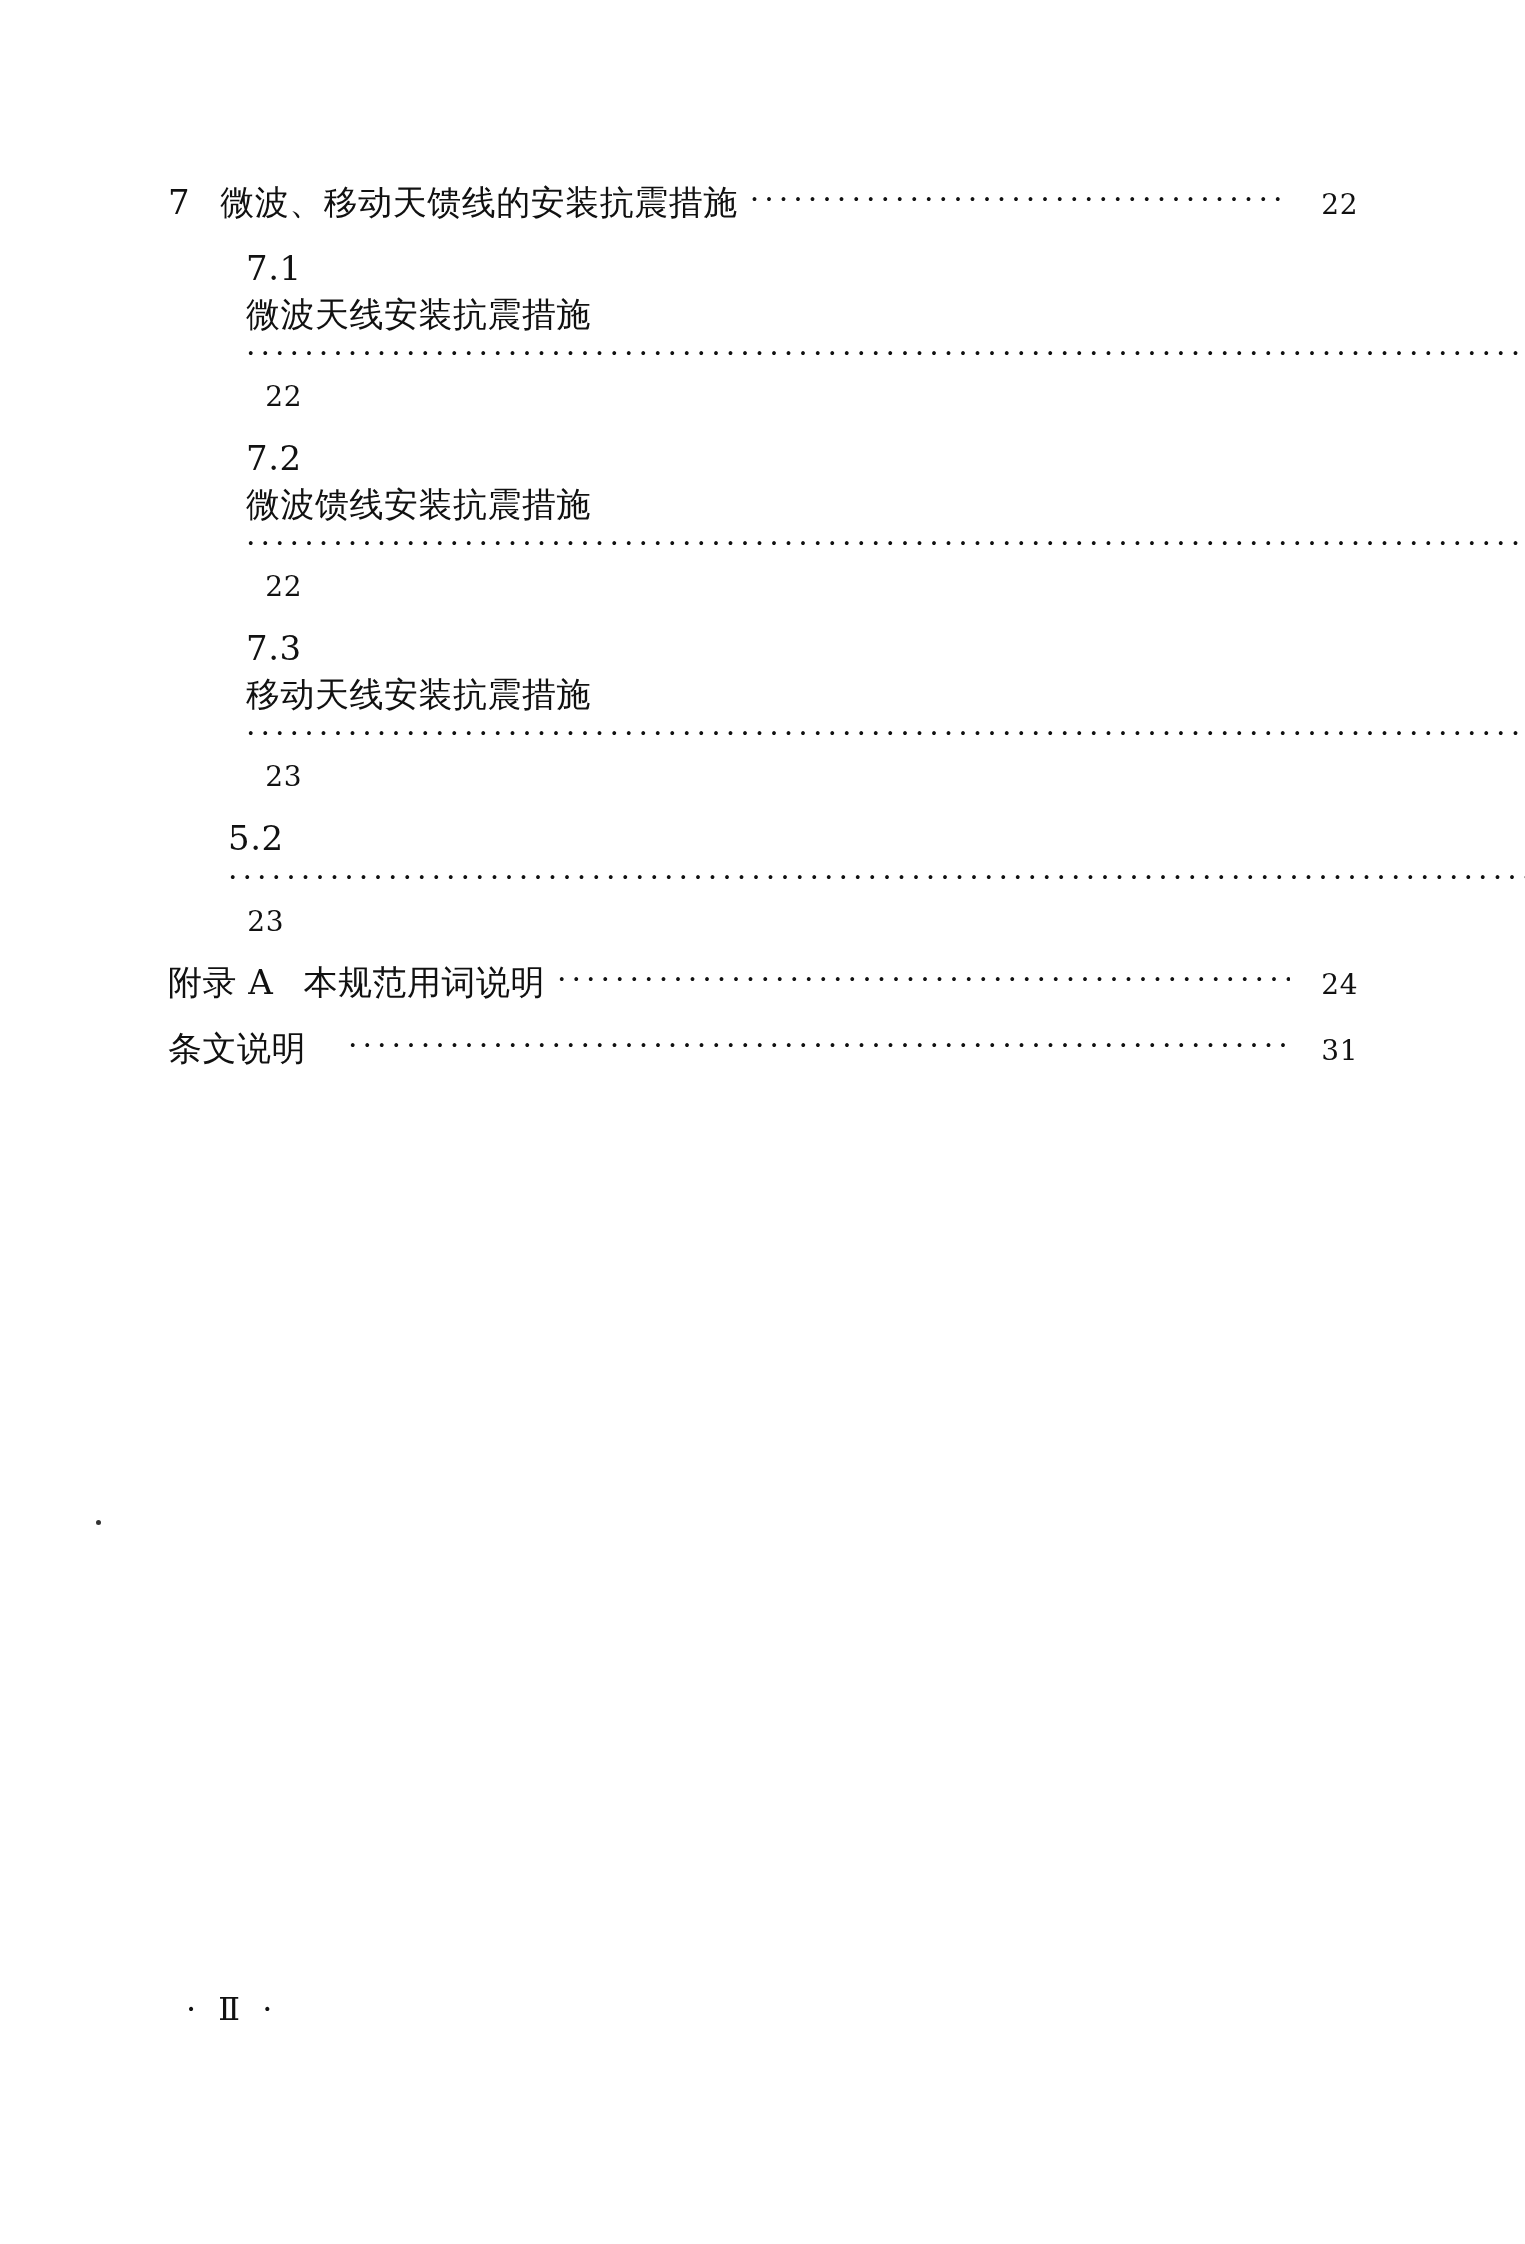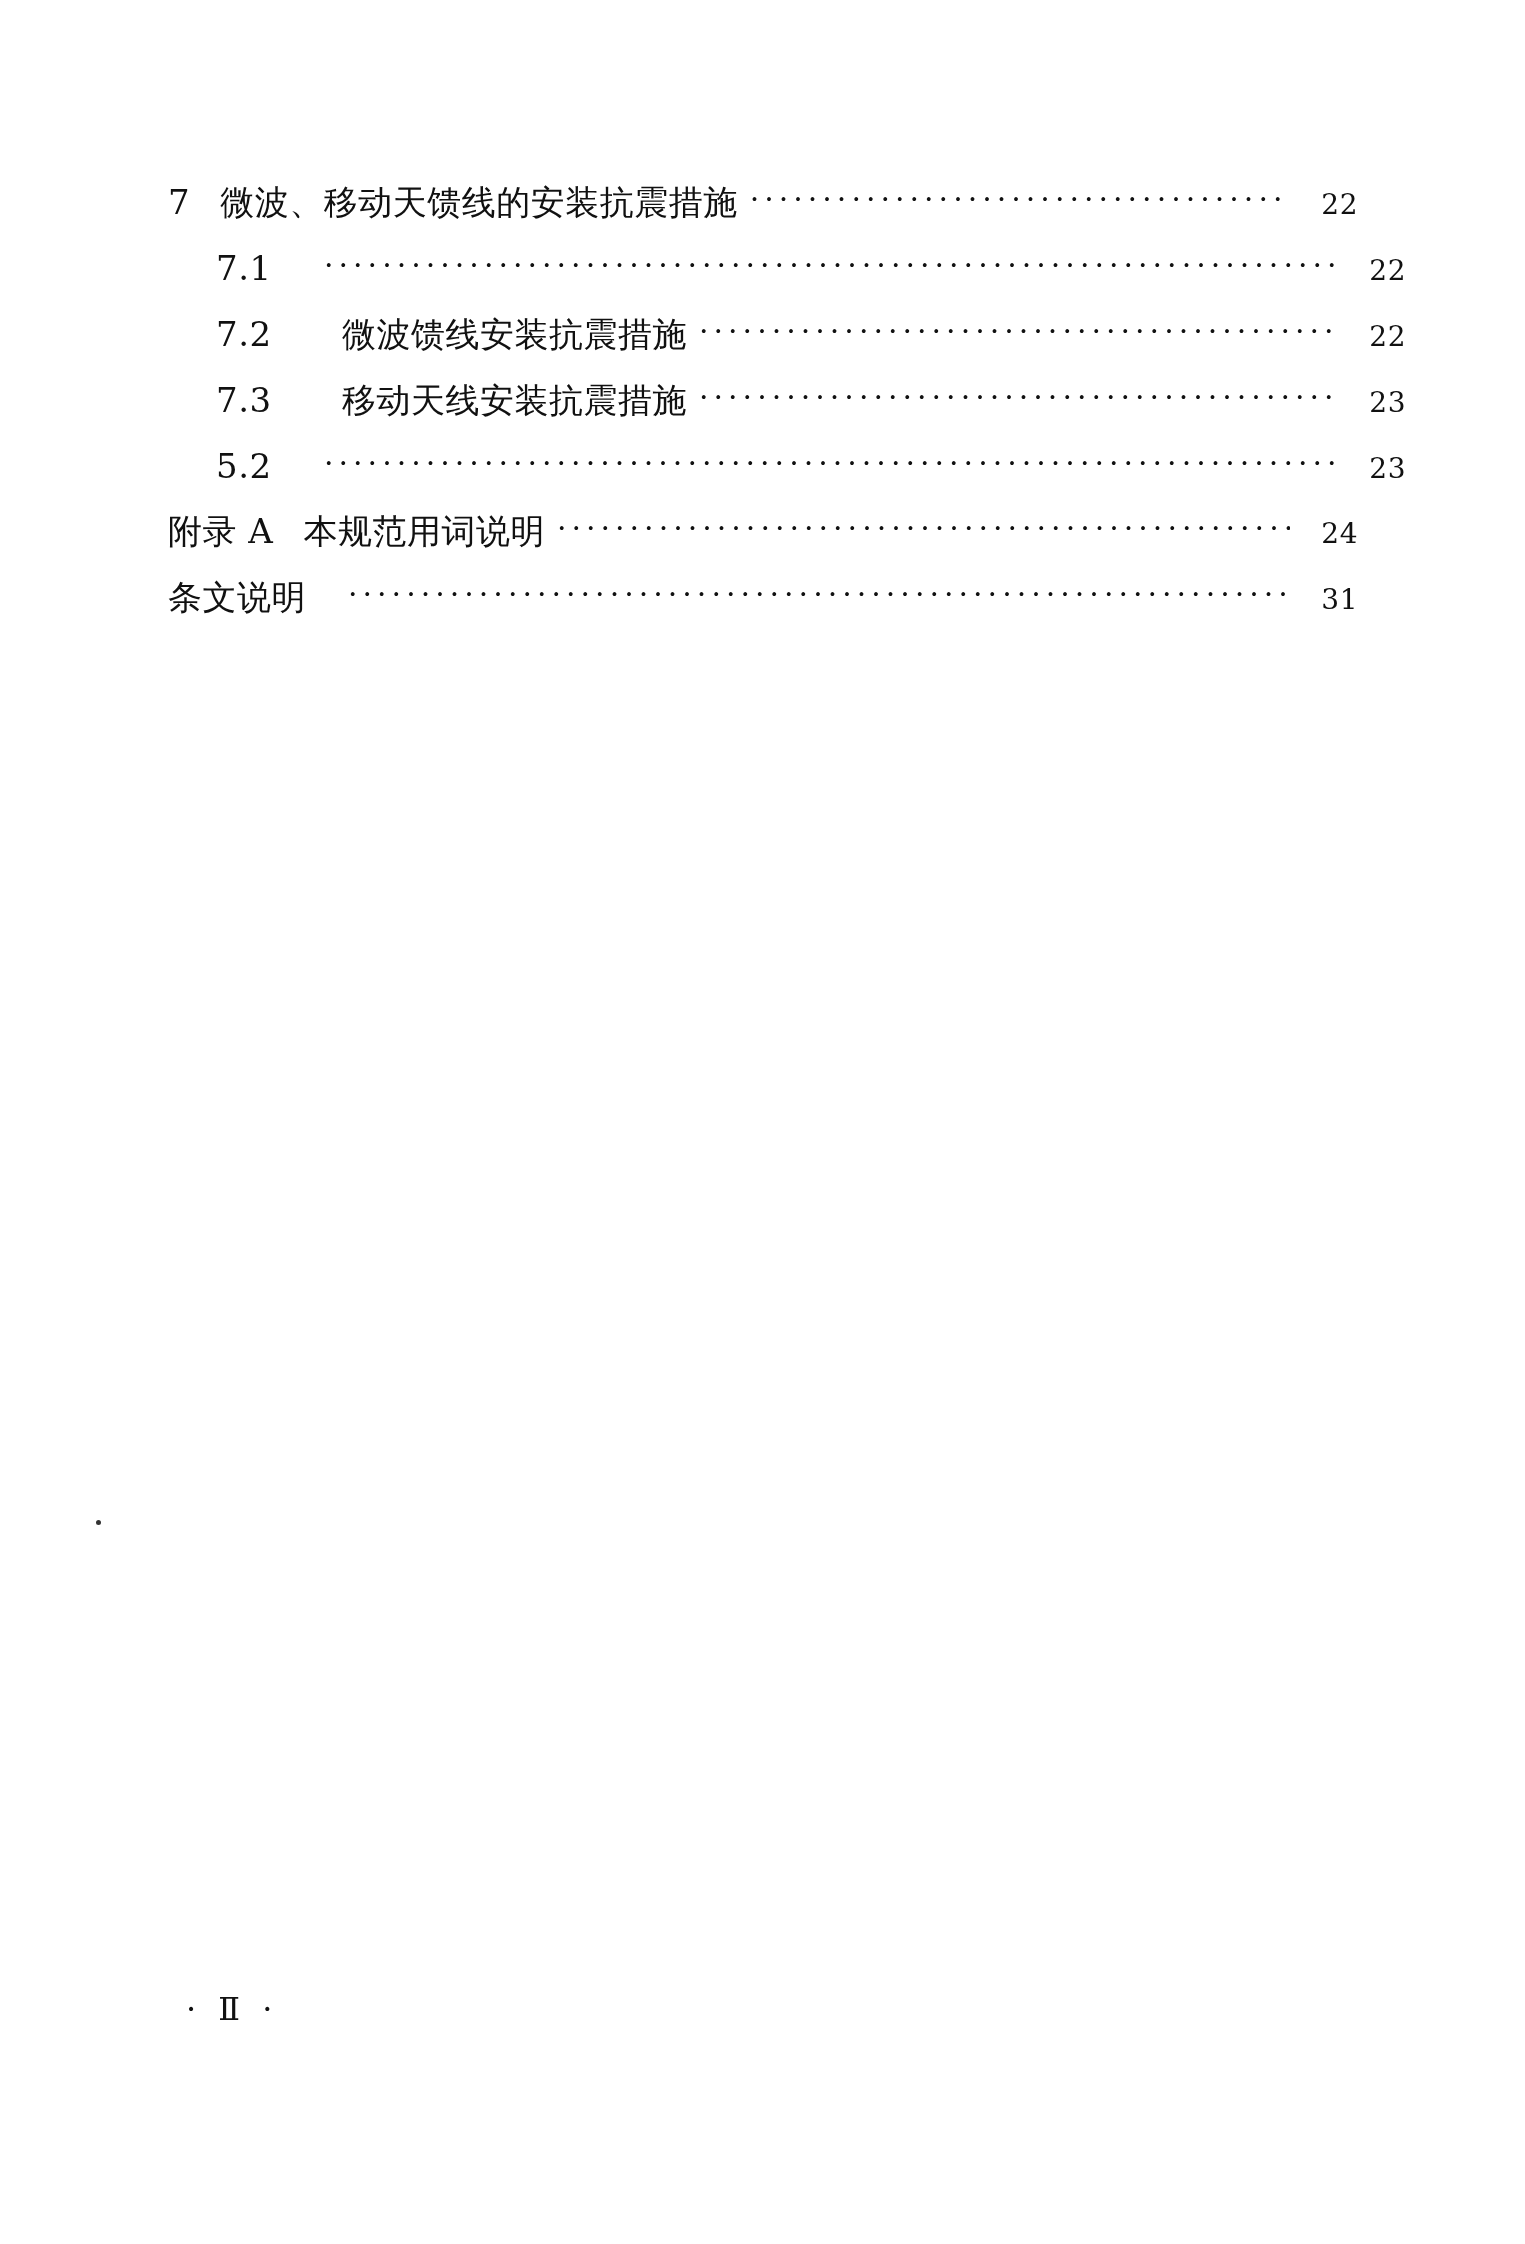--- a/index.html
+++ b/index.html
@@ -29,20 +29,21 @@
     margin-bottom: 20px;
     font-size: 34px;
     line-height: 1.35;
     letter-spacing: 0.5px;
   }
   .toc-row.level-1 {
     padding-left: 0;
   }
   .toc-row.level-2 {
     padding-left: 48px;
+    flex-direction: column;
   }
   .num {
     flex: 0 0 auto;
     white-space: nowrap;
     font-family: "DejaVu Serif", "Liberation Serif", serif;
   }
   .num.wide {
     min-width: 96px;
   }
   .title {
@@ -93,20 +94,21 @@
 
     <div class="toc-row level-1">
       <span class="num">7</span>
       <span class="title">微波、移动天馈线的安装抗震措施</span>
       <span class="dots">·········································································································</span>
       <span class="pageno">22</span>
     </div>
 
     <div class="toc-row level-2">
       <span class="num wide">7.1</span>
+      <span class="title">微波天线安装抗震措施</span>
       <span class="dots">·········································································································</span>
       <span class="pageno">22</span>
     </div>
 
     <div class="toc-row level-2">
       <span class="num wide">7.2</span>
       <span class="title">微波馈线安装抗震措施</span>
       <span class="dots">·········································································································</span>
       <span class="pageno">22</span>
     </div>

